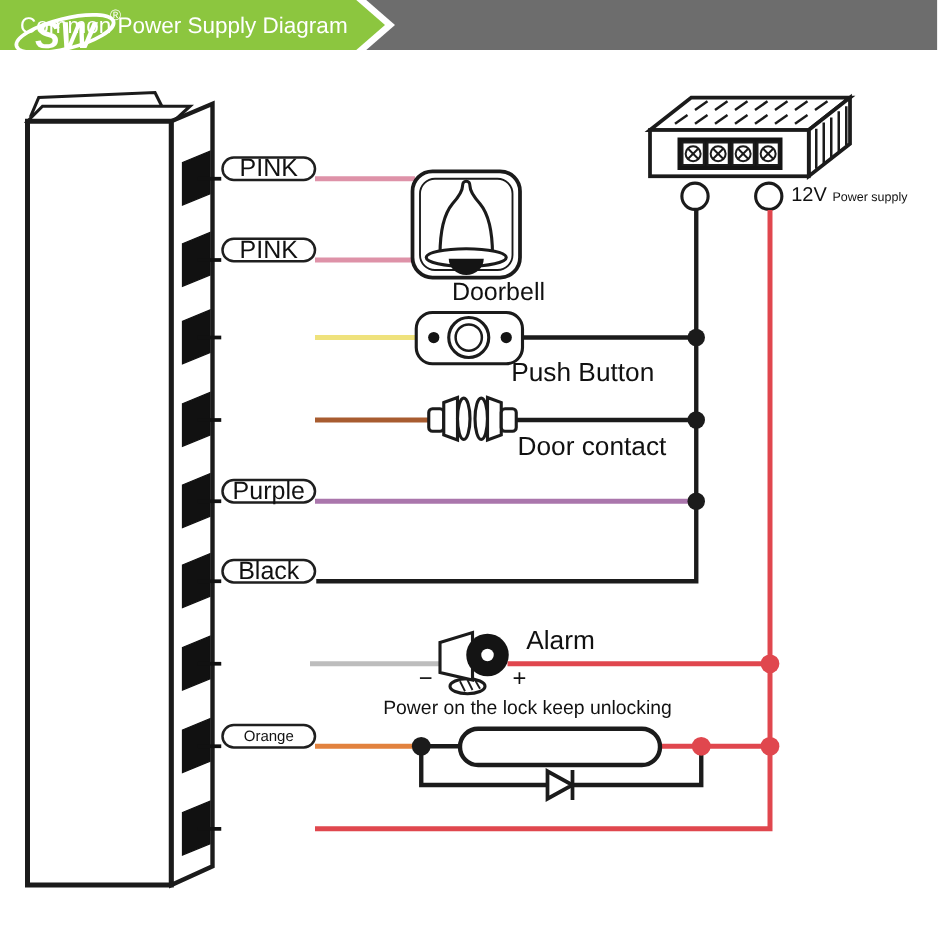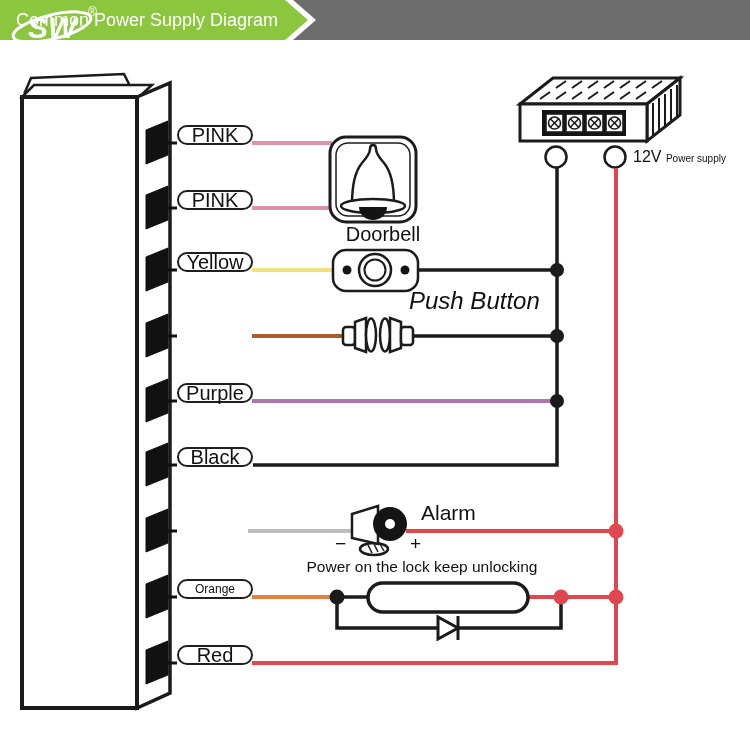--- a/index.html
+++ b/index.html
@@ -14,21 +14,21 @@
   .hdr-title{position:absolute;left:16px;top:0;height:40px;line-height:40px;
     font-size:18px;color:#fff;white-space:nowrap;}
   .logo-svg{position:absolute;right:10px;top:2px;}
   
   .t{position:absolute;white-space:nowrap;}
   .pin-name{left:34px;width:112px;font-size:23px;line-height:26px;letter-spacing:.5px;}
   .pill{position:absolute;left:177px;width:76px;height:20px;border:2px solid #1f1f1f;
     border-radius:18px;background:#fff;display:flex;align-items:center;justify-content:center;
     font-size:20px;box-sizing:border-box;z-index:4;}
   .pill.small{font-size:12px;}
-  .comp-label{font-size:24px;font-style:italic;}
+  .comp-label{font-size:21px;}
   .sign{font-size:19px;}
   svg{position:absolute;left:0;top:0;}
   .wires{z-index:2;}
 </style>
 </head>
 <body>
 
 <div class="stage">
 
   <div class="hdr-gray" style="background:#6D6D6D"></div>
@@ -195,28 +195,27 @@
   <div class="t pin-name" style="top:262px">OPEN</div>
   <div class="t pin-name" style="top:328px">D_IN</div>
   <div class="t pin-name" style="top:393px">COM</div>
   <div class="t pin-name" style="top:457px">GND</div>
   <div class="t pin-name" style="top:523px">ALARM</div>
   <div class="t pin-name" style="top:589px">NC</div>
   <div class="t pin-name" style="top:655px">+12V</div>
 
   <div class="pill" style="top:125px">PINK</div>
   <div class="pill" style="top:190px">PINK</div>
-  <div class="pill" style="top:252px">Yellow</div>
   <div class="pill" style="top:383px">Purple</div>
   <div class="pill" style="top:447px">Black</div>
   <div class="pill small" style="top:579px">Orange</div>
-  <div class="pill" style="top:645px">Red</div>
-
-  <div class="t" style="left:330px;top:223px;width:106px;text-align:center;font-size:20px">Doorbell</div>
+
+  <div class="t" style="left:330px;top:223px;width:106px;text-align:right;font-size:20px">Doorbell</div>
   <div class="t comp-label" style="left:409px;top:287px">Push Button</div>
+  <div class="t comp-label" style="left:414px;top:346px">Door contact</div>
   <div class="t" style="left:421px;top:501px;font-size:21px">Alarm</div>
   <div class="t sign" style="left:335px;top:533px">−</div>
   <div class="t sign" style="left:410px;top:533px">+</div>
   <div class="t" style="left:298px;top:558px;width:248px;text-align:center;font-size:15.5px">Power on the lock keep unlocking</div>
   <div class="t" style="left:383px;top:584px;font-size:21px;font-weight:bold">−</div>
   <div class="t" style="left:505px;top:584px;font-size:21px;font-weight:bold">+</div>
   <div class="t" style="left:548px;top:146px;width:16px;text-align:center;font-size:17px">−</div>
   <div class="t" style="left:607px;top:146px;width:16px;text-align:center;font-size:17px">+</div>
   <div class="t" style="left:633px;top:148px;font-size:16px"><span>12V</span>&nbsp;<span style="font-size:10px">Power supply</span></div>
 

